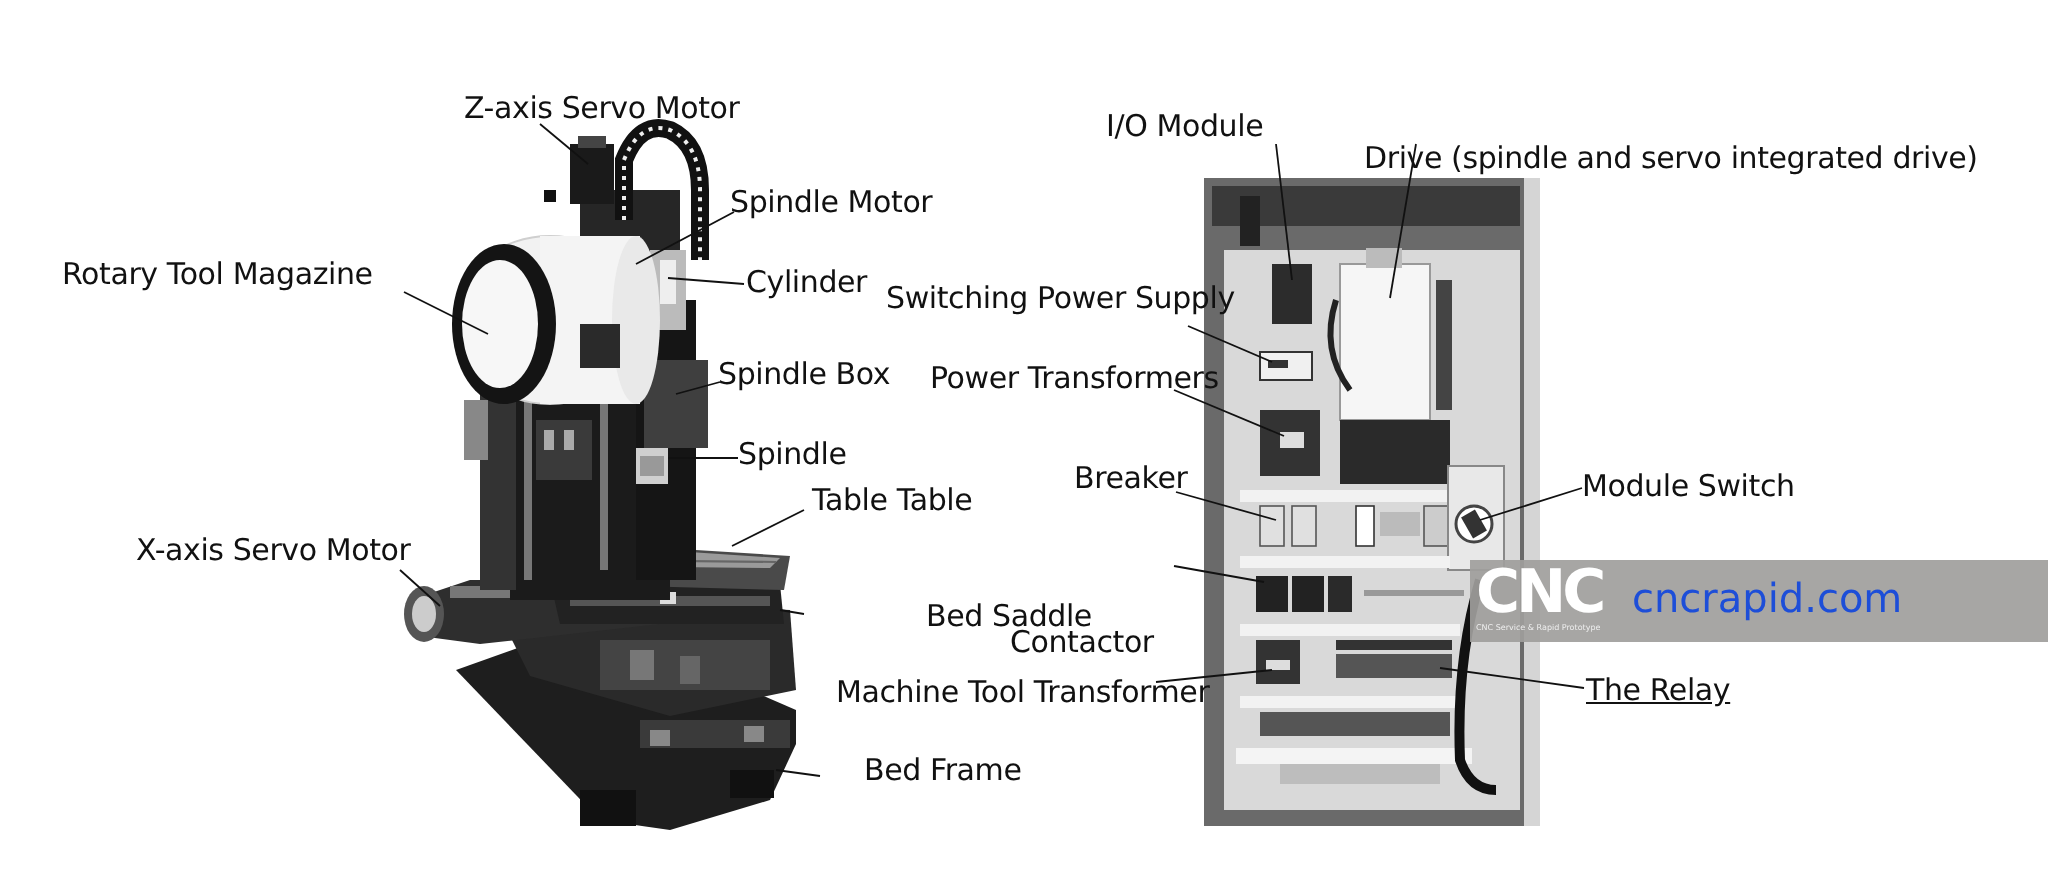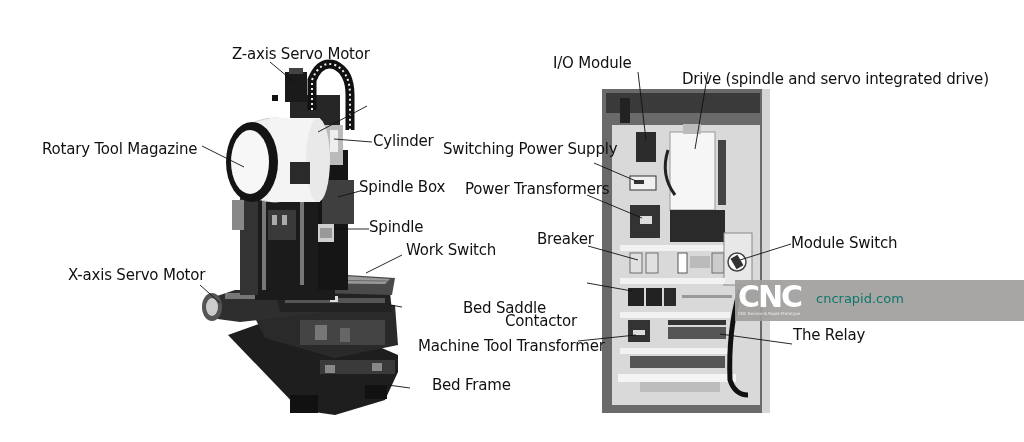--- a/index.html
+++ b/index.html
@@ -4,21 +4,21 @@
 <style>
   html, body { margin:0; padding:0; background:#fff; }
   body { width:1024px; height:442px; position:relative; overflow:hidden;
          font-family:"DejaVu Sans", "Liberation Sans", sans-serif; }
   .stage { position:absolute; left:0; top:0; width:820px; height:442px; }
   .label { position:absolute; font-size:15px; color:#111; white-space:nowrap; line-height:18px; letter-spacing:-0.2px; }
   svg.art { position:absolute; left:0; top:0; }
   .wm-band { position:absolute; left:735px; top:280px; width:289px; height:41px; background:rgba(160,158,156,0.92); }
   .wm-logo { position:absolute; left:738px; top:280px; font-family:"DejaVu Sans", sans-serif; font-weight:bold; font-size:30px; color:#fff; letter-spacing:-2px; line-height:34px; }
   .wm-tag { position:absolute; left:738px; top:311px; font-size:4px; color:#eee; white-space:nowrap; line-height:6px; }
-  .wm-url { position:absolute; left:816px; top:289px; font-size:13px; color:#0f766e; white-space:nowrap; line-height:20px; }
+  .wm-url { position:absolute; left:816px; top:289px; font-size:20px; color:#1d4ed8; white-space:nowrap; line-height:20px; }
 </style>
 </head>
 <body>
 
 <div class="stage">
 
   <svg class="art" width="1024" height="442" viewBox="0 0 1024 442">
 
     <g>
 
@@ -150,36 +150,37 @@
       <line x1="587" y1="195" x2="642" y2="218"></line>
       <line x1="588" y1="246" x2="638" y2="260"></line>
       <line x1="587" y1="283" x2="632" y2="291"></line>
       <line x1="578" y1="341" x2="636" y2="335"></line>
       <line x1="791" y1="244" x2="740" y2="260"></line>
       <line x1="792" y1="344" x2="720" y2="334"></line>
     </g>
   </svg>
 
   <span class="label" style="left:232px; top:45px;">Z-axis Servo Motor</span>
-  <span class="label" style="left:42px; top:128px;margin-top:12px;">Rotary Tool Magazine</span>
+  <span class="label" style="left:365px; top:92px;">Spindle Motor</span>
+  <span class="label" style="left:31px; top:128px;">Rotary Tool Magazine</span>
   <span class="label" style="left:373px; top:132px;">Cylinder</span>
   <span class="label" style="left:359px; top:178px;">Spindle Box</span>
   <span class="label" style="left:369px; top:218px;">Spindle</span>
-  <span class="label" style="left:406px; top:241px;">Work Switch</span>
+  <span class="label" style="left:406px; top:241px;">Table Table</span>
   <span class="label" style="left:68px; top:266px;">X-axis Servo Motor</span>
   <span class="label" style="left:418px; top:299px;margin-left:45px;">Bed Saddle</span>
   <span class="label" style="left:432px; top:376px;">Bed Frame</span>
 
   <span class="label" style="left:553px; top:54px;">I/O Module</span>
   <span class="label" style="left:682px; top:54px;margin-top:16px;">Drive (spindle and servo integrated drive)</span>
   <span class="label" style="left:443px; top:140px;">Switching Power Supply</span>
   <span class="label" style="left:465px; top:180px;">Power Transformers</span>
   <span class="label" style="left:537px; top:230px;">Breaker</span>
   <span class="label" style="left:791px; top:234px;">Module Switch</span>
   <span class="label" style="left:505px; top:273px;margin-top:39px;">Contactor</span>
   <span class="label" style="left:418px; top:337px;">Machine Tool Transformer</span>
-  <span class="label" style="left:793px; top:326px;">The Relay</span>
+  <span class="label" style="left:793px; top:336px;text-decoration:underline;">The Relay</span>
 
   <div class="wm-band"></div>
   <span class="wm-logo">CNC</span>
   <span class="wm-tag">CNC Service &amp; Rapid Prototype</span>
   <span class="wm-url">cncrapid.com</span>
 </div>
 
 </body></html>

